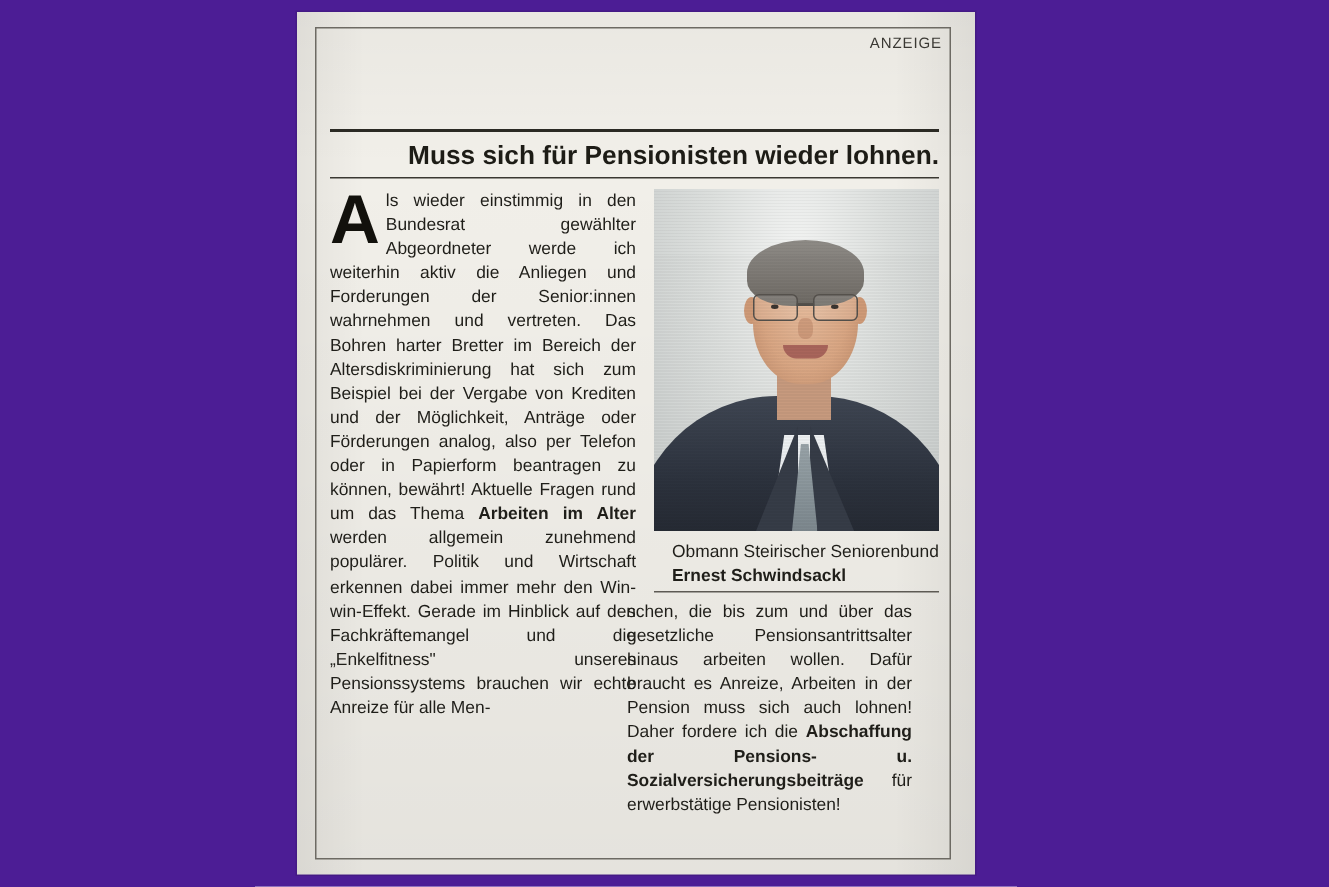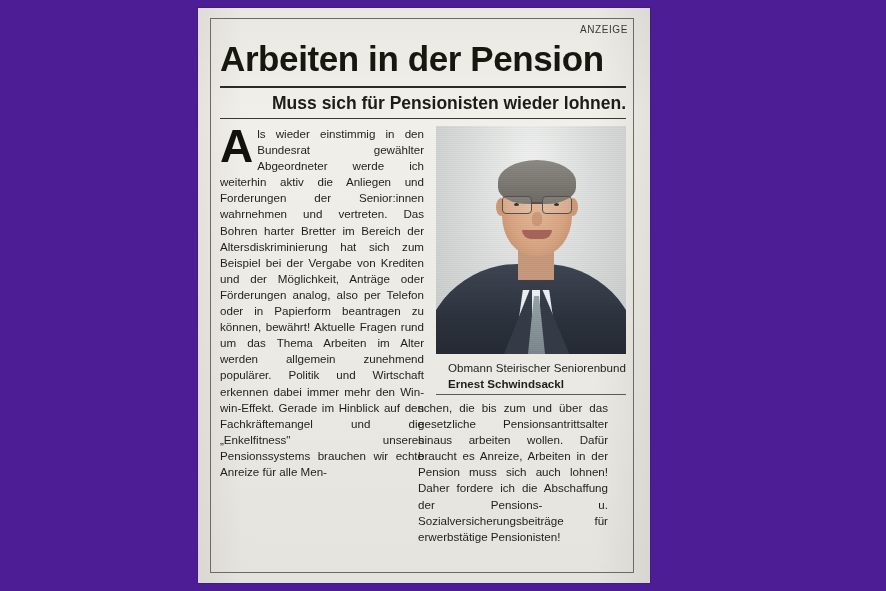--- a/index.html
+++ b/index.html
@@ -128,21 +128,21 @@
     float: left;
     font-size: 46px;
     line-height: 36px;
     font-weight: bold;
     padding: 2px 4px 0 0;
     color: #12110c;
     font-family: "Liberation Sans", sans-serif;
   }
 
   b, .b {
-    font-weight: normal;
+    font-weight: bold;
   }
 
   
   #photo {
     position: absolute;
     left: 238px;
     top: 118px;
     width: 190px;
     height: 228px;
     overflow: hidden;
@@ -309,21 +309,20 @@
 <body>
 
 <div id="scan">
 
   <div id="clipping">
 
     <div id="ad-frame"></div>
 
     <div class="anzeige">ANZEIGE</div>
 
-    <div class="headline">Arbeiten in der Pension</div>
     <div class="rule-under-headline"></div>
 
     <div class="subhead">Muss sich für Pensionisten wieder lohnen.</div>
     <div class="rule-under-subhead"></div>
 
     <div class="col col-left">
       <span class="dropcap">A</span><span>ls wieder einstimmig in den Bundesrat gewählter Abgeordneter werde ich weiterhin aktiv die Anliegen und Forderungen der Senior:innen wahrnehmen und vertreten. Das Bohren harter Bretter im Bereich der Altersdiskriminierung hat sich zum Beispiel bei der Vergabe von Krediten und der Möglichkeit, Anträge oder Förderungen analog, also per Telefon oder in Papierform beantragen zu können, bewährt! Aktuelle Fragen rund um das Thema </span><b>Arbeiten im Alter</b><span> werden allgemein zunehmend populärer. Politik und Wirtschaft erkennen dabei immer mehr den Win-win-Effekt. Gerade im Hinblick auf den Fachkräftemangel und die „Enkelfitness" unseres Pensionssystems brauchen wir echte Anreize für alle Men-</span>
     </div>
 
     <div id="photo">

